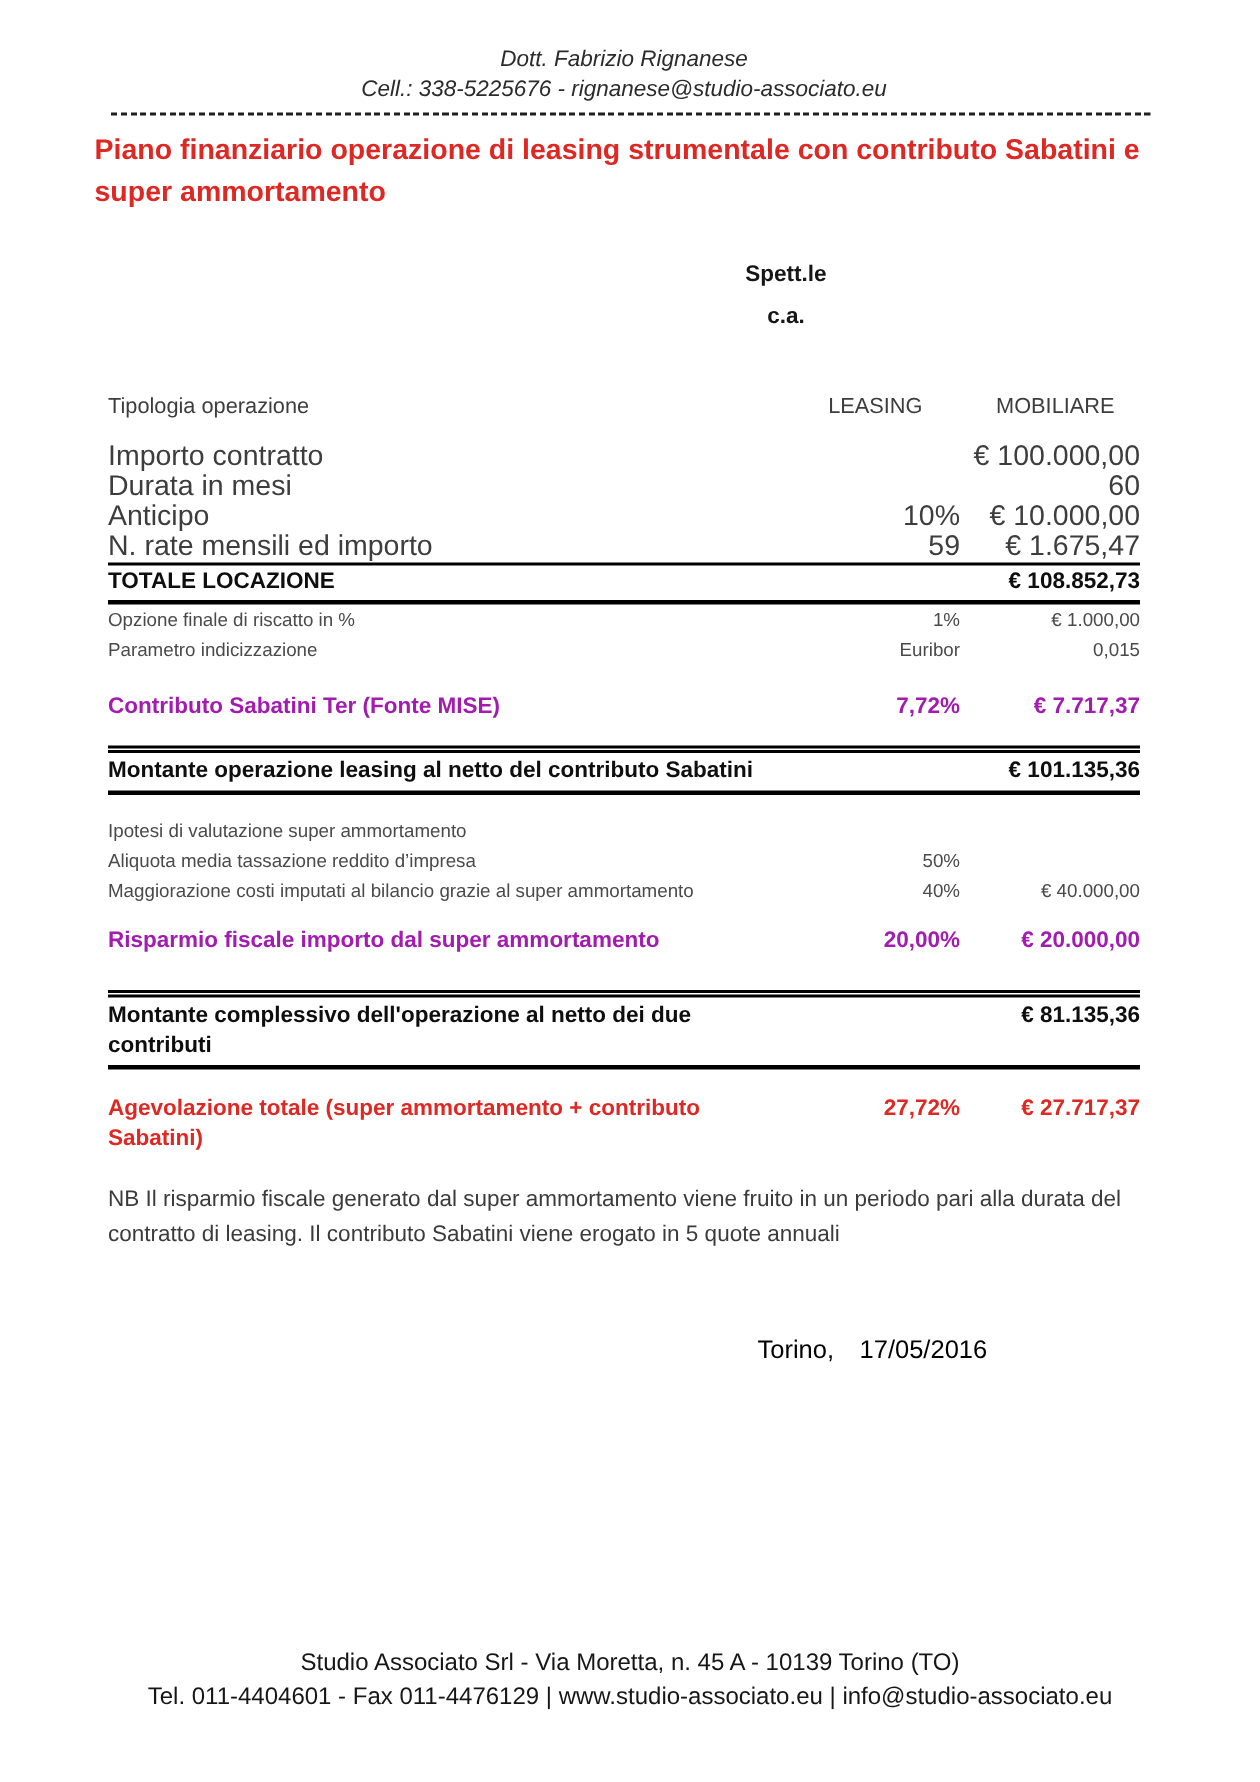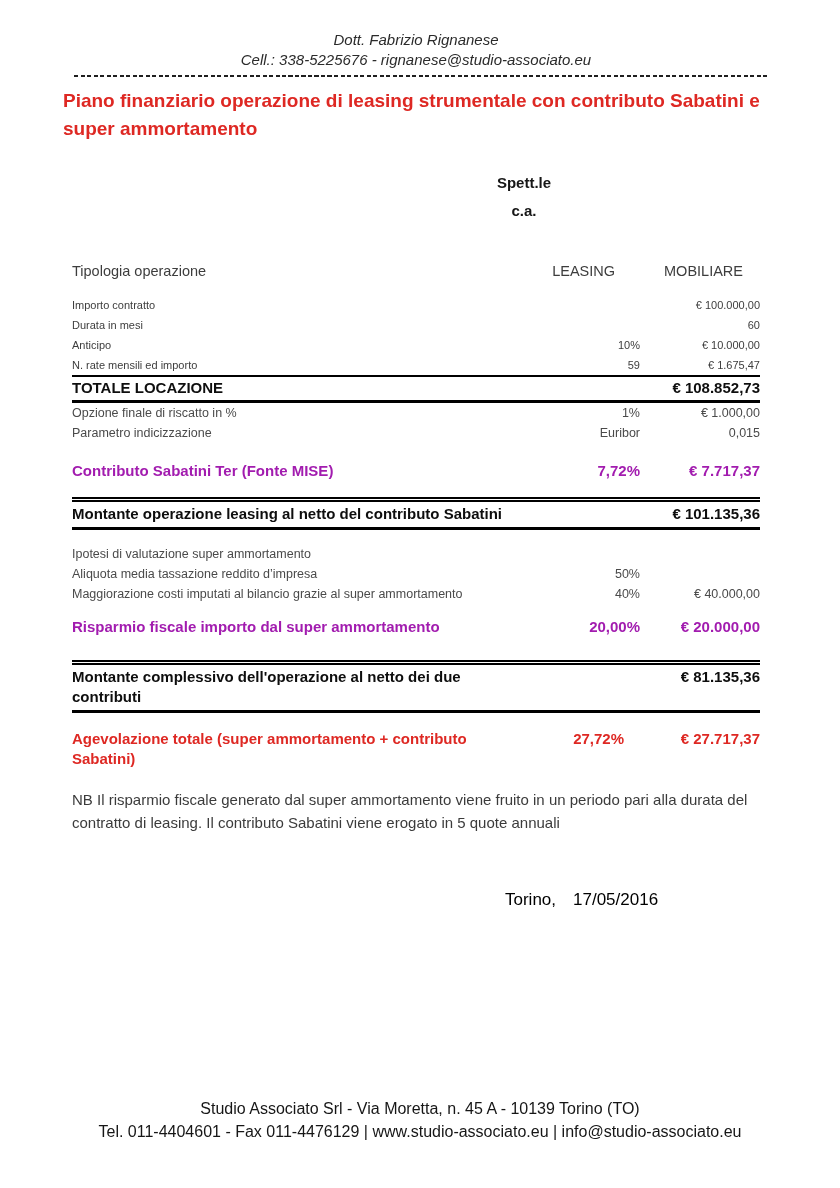--- a/index.html
+++ b/index.html
@@ -76,21 +76,21 @@
     line-height: 20px;
   }
   .cell.label { flex: 1; text-align: left; }
   .cell.c1 { width: 110px; text-align: right; }
   .cell.c2 { width: 120px; text-align: right; }
 
   .r-header { font-size: 14.5px; color: #3d3d3d; }
   .r-header .cell.c1 { padding-right: 8px; }
   .r-header .cell.c2 { padding-right: 17px; }
 
-  .r-normal { font-size: 11px; color: #3d3d3d; }
+  .r-normal { font-size: 19px; color: #3d3d3d; }
   .r-small  { font-size: 12.5px; color: #4a4a4a; }
 
   .r-bold {
     font-size: 15px;
     font-weight: bold;
     color: #a21caf;
   }
 
   .r-total {
     font-size: 15px;
@@ -107,21 +107,20 @@
     color: #0e0e0e;
     border-top: 5px double #000;
     border-bottom: 3px solid #000;
     padding: 2px 0 3px 0;
   }
 
   .r-red {
     font-size: 15px;
     font-weight: bold;
     color: var(--accent, #de2823);
-    gap: 16px;
   }
 
   
   .note {
     margin: 19px 0 0 0;
     font-size: 15px;
     line-height: 23px;
     color: #3b3b3b;
     max-width: 690px;
   }

